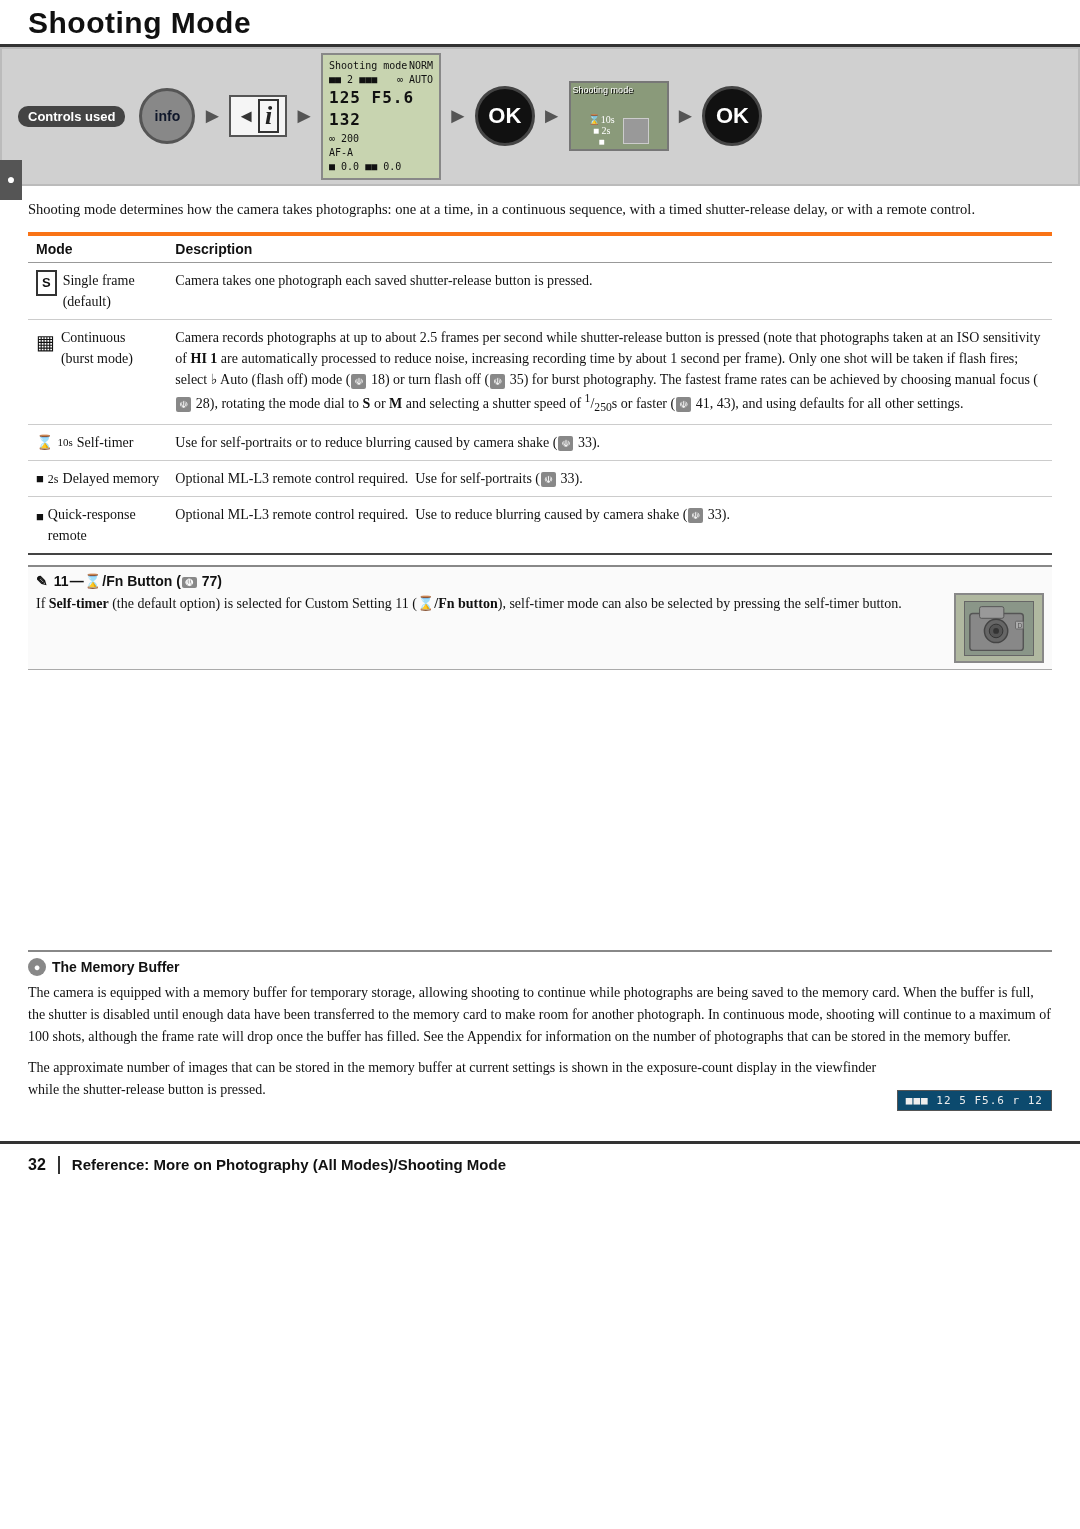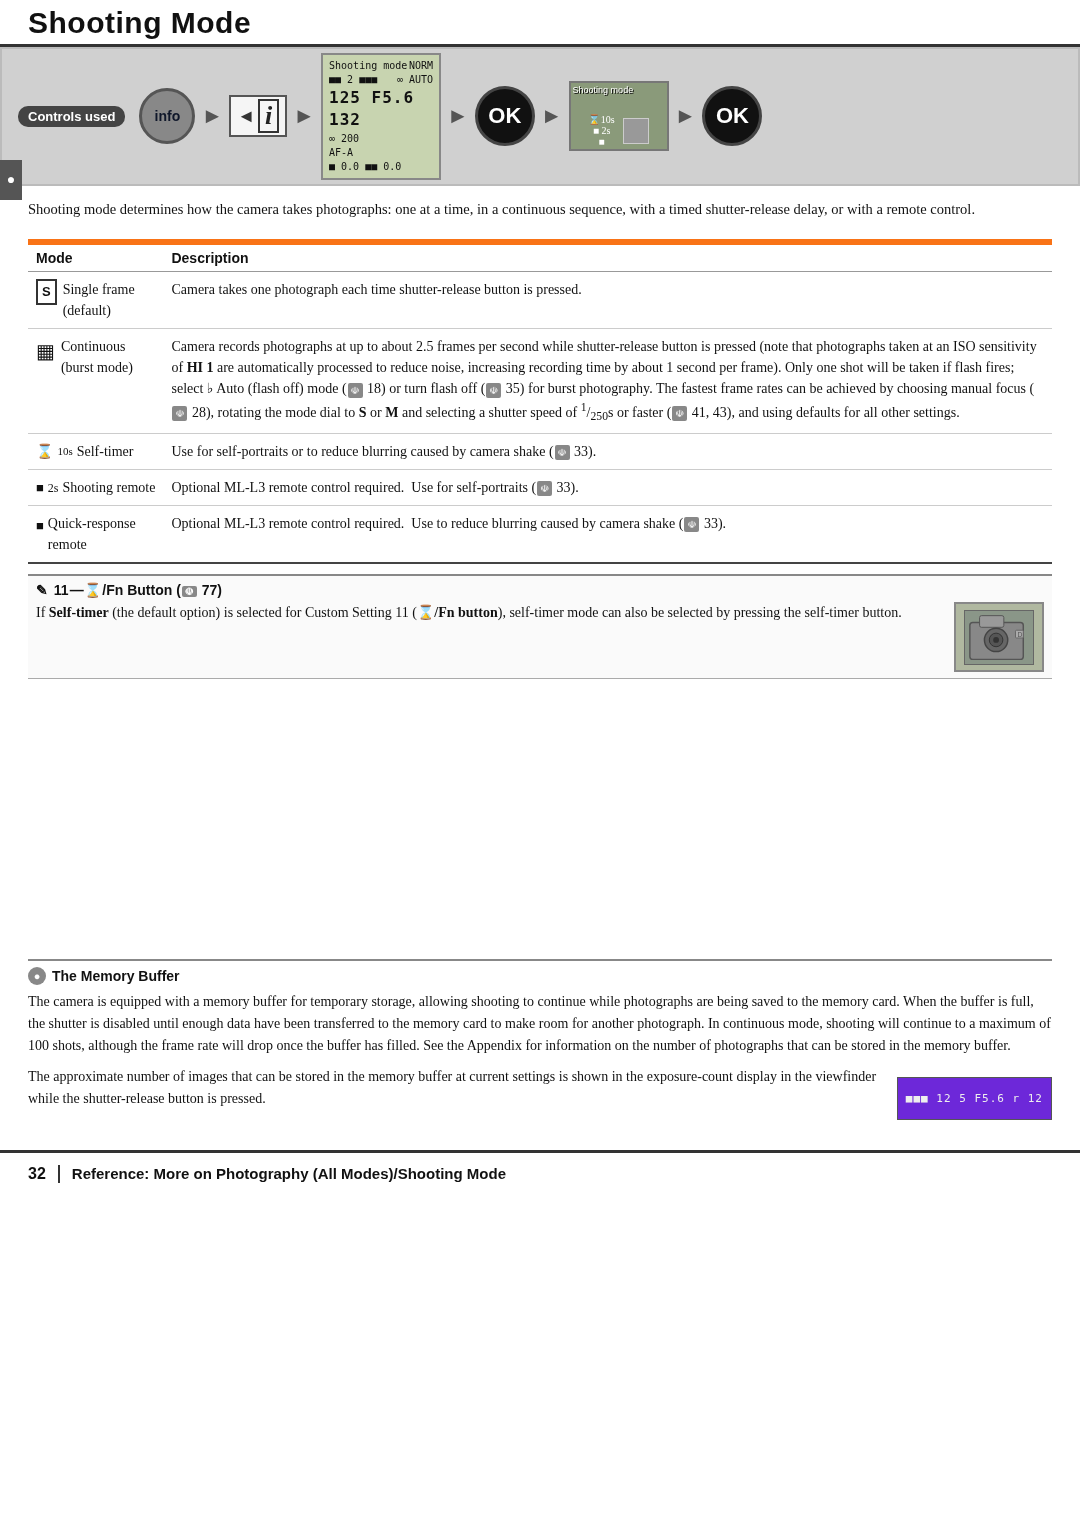--- a/index.html
+++ b/index.html
@@ -161,34 +161,34 @@
     }
 
     
     .main-content {
       padding: 12px 28px 0 28px;
     }
 
     .intro-text {
       font-size: 14.5px;
       line-height: 1.55;
-      margin-bottom: 19px;
+      margin-bottom: 12px;
     }
 
     
     .mode-table {
       width: 100%;
       border-collapse: collapse;
       margin-bottom: 10px;
     }
     .mode-table th {
       font-weight: bold;
       font-family: Arial, sans-serif;
       font-size: 14px;
-      border-top: 6px solid #f97316;
+      border-top: 4px solid #f97316;
       border-bottom: 1px solid #999;
       padding: 5px 8px;
       text-align: left;
       background: #fff;
     }
     .mode-table td {
       border-bottom: 1px solid #ccc;
       padding: 7px 8px;
       vertical-align: top;
       font-size: 14px;
@@ -290,25 +290,25 @@
       font-size: 14px;
       line-height: 1.55;
       margin-bottom: 10px;
     }
     .memory-text-with-display {
       display: flex;
       align-items: flex-end;
       gap: 16px;
     }
     .exposure-display {
-      background: #6d28d9;
+      background: #0c4a6e;
       color: #eee;
       font-family: monospace;
       font-size: 11px;
-      padding: 14px 8px;
+      padding: 3px 8px;
       white-space: nowrap;
       flex-shrink: 0;
       border: 1px solid #555;
       margin-top: 4px;
       letter-spacing: 1px;
     }
     .page-num {
       font-size: 16px;
       font-weight: 900;
       margin-right: 12px;
@@ -473,21 +473,21 @@
       </thead>
       <tbody>
 
         <tr>
           <td style="white-space:nowrap; width:130px;">
             <div style="display:flex;align-items:flex-start;gap:6px;">
               <span class="icon-s">S</span>
               <span>Single frame<br>(default)</span>
             </div>
           </td>
-          <td>Camera takes one photograph each time shutter-release button is pressed.</td>
+          <td>Camera takes one photograph each saved shutter-release button is pressed.</td>
         </tr>
 
         <tr>
           <td style="white-space:nowrap; width:130px;">
             <div style="display:flex;align-items:flex-start;gap:6px;">
               <span style="font-size:20px;">▦</span>
               <span>Continuous<br>(burst mode)</span>
             </div>
           </td>
           <td>
@@ -504,21 +504,21 @@
             </div>
           </td>
           <td>Use for self-portraits or to reduce blurring caused by camera shake (<span class="ref-icon">☫</span> 33).</td>
         </tr>
 
         <tr>
           <td style="white-space:nowrap; width:130px;">
             <div style="display:flex;align-items:center;gap:4px;">
               <span style="font-size:13px;">■</span>
                 <span style="font-size:12px;">2s</span>
-              <span>Shooting remote</span>
+              <span>Delayed memory</span>
             </div>
           </td>
           <td>Optional ML-L3 remote control required.&nbsp; Use for self-portraits (<span class="ref-icon">☫</span> 33).</td>
         </tr>
 
         <tr>
           <td style="white-space:nowrap; width:130px;">
             <div style="display:flex;align-items:flex-start;gap:4px;">
               <span style="font-size:13px; margin-top:3px;">■</span>
               <span>Quick-response<br>remote</span>

